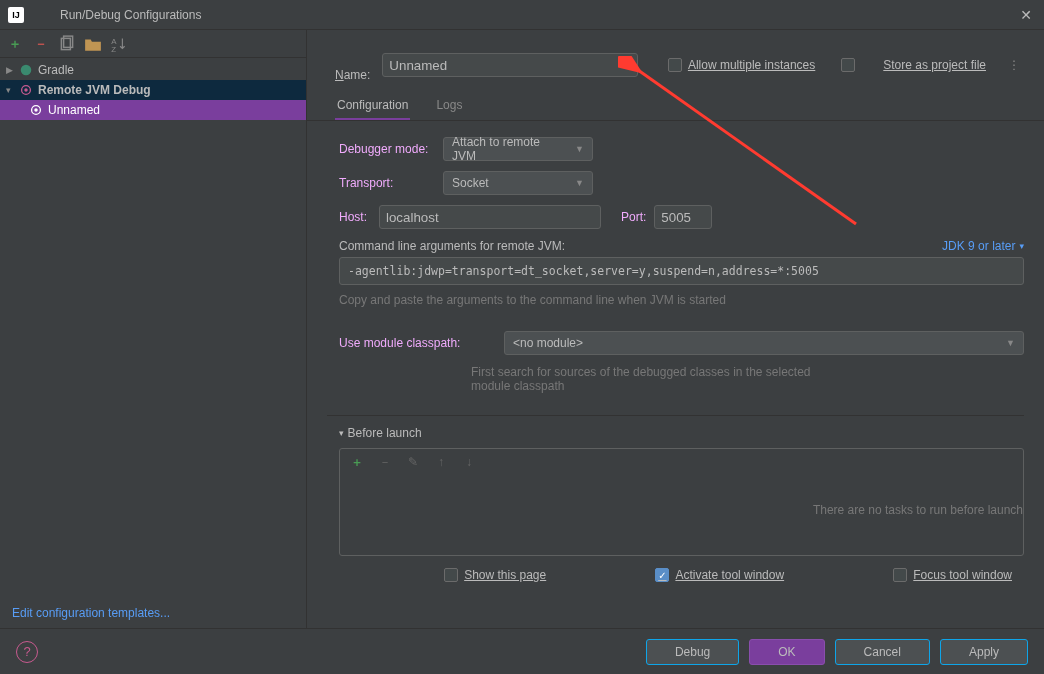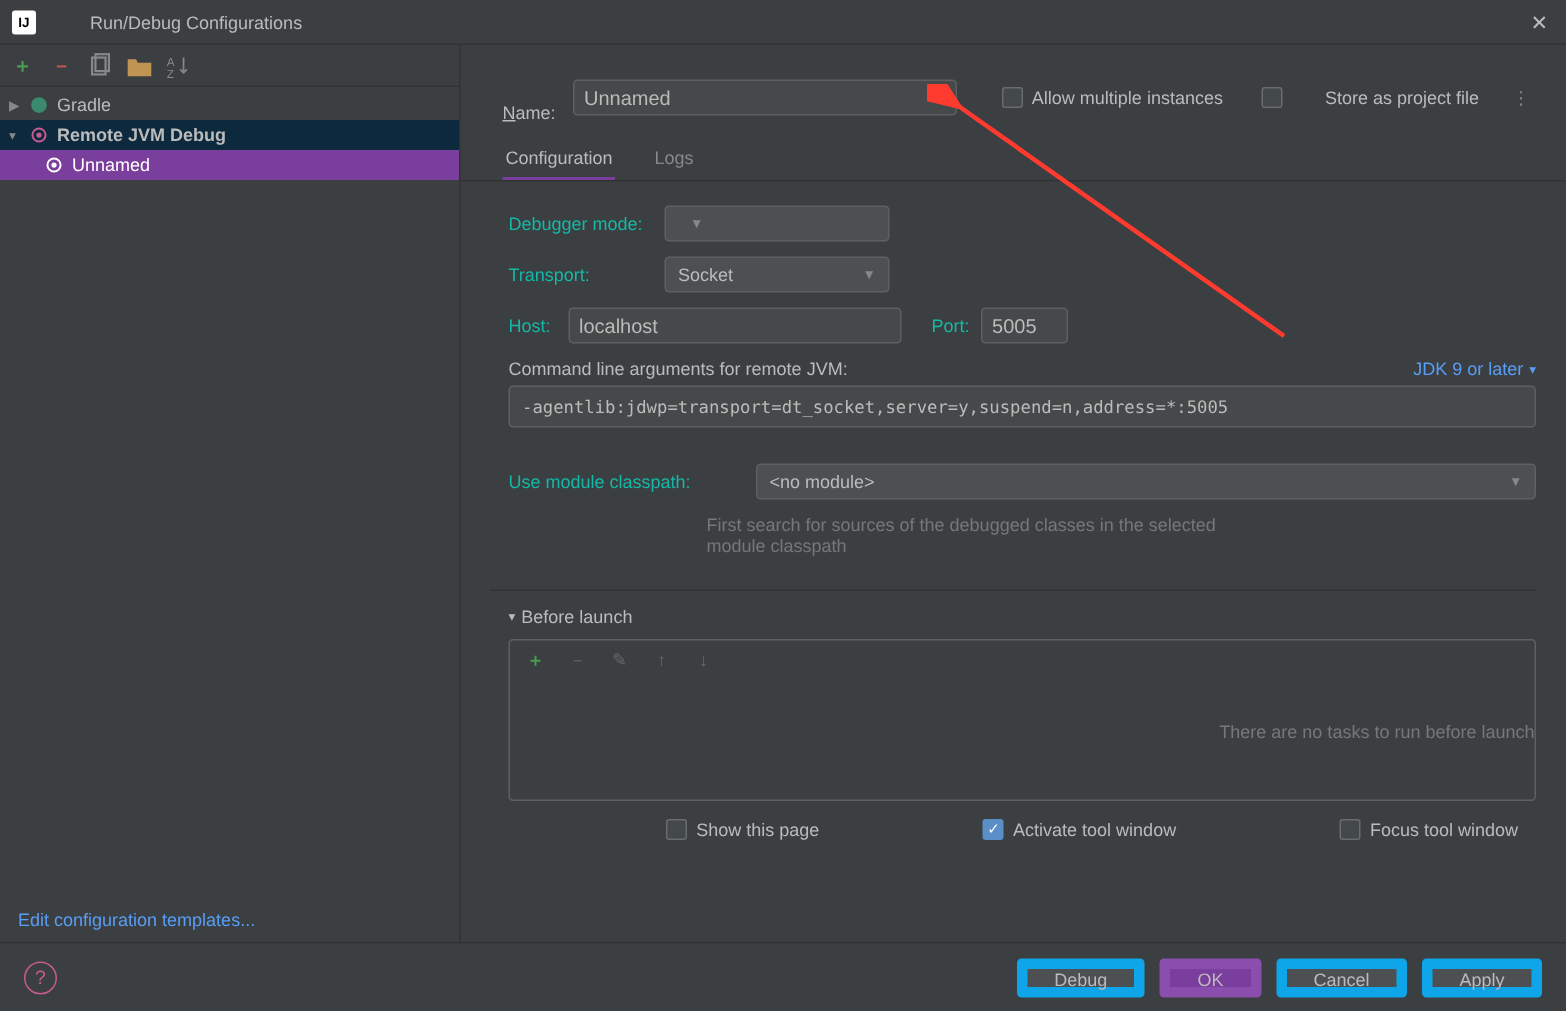--- a/index.html
+++ b/index.html
@@ -120,20 +120,21 @@
   color: #bbb;
   height: 24px;
   padding: 0 6px;
   border-radius: 3px;
 }
 .chk-area {
   display: flex;
   align-items: center;
   gap: 6px;
   margin-left: auto;
+  text-decoration: underline;
 }
 .chk {
   width: 14px; height: 14px;
   border: 1px solid #6b6b6b;
   border-radius: 2px;
   background: #43494a;
 }
 .chk.checked {
   background: #5a8ec7;
   border-color: #5a8ec7;
@@ -162,21 +163,21 @@
 .form-area {
   padding: 16px 20px 0 32px;
 }
 .form-row {
   display: flex;
   align-items: center;
   margin-bottom: 10px;
 }
 .form-label {
   width: 104px;
-  color: #14b8a6;
+  color: #f0abfc;
 }
 .dropdown {
   background: #4c5052;
   border: 1px solid #5e6060;
   color: #bbb;
   height: 24px;
   padding: 0 8px;
   border-radius: 3px;
   display: flex;
   align-items: center;
@@ -260,23 +261,23 @@
   color: #c75a8f;
   border-radius: 50%;
   display: flex;
   align-items: center;
   justify-content: center;
   font-size: 13px;
   cursor: pointer;
 }
 .btn {
   height: 26px;
-  padding: 0 18px;
+  padding: 0 28px;
   background: #4c5052;
-  border: 7px solid #0ea5e9;
+  border: 1px solid #0ea5e9;
   color: #bbb;
   border-radius: 3px;
   cursor: pointer;
   font-size: 12px;
 }
 .btn.primary {
   background: #365880;
   border-color: #4c708c;
   background: #7a3e9d;
   border-color: #8a4ead;
@@ -372,20 +373,21 @@
 
     <div class="tabs">
       <div class="tab active">Configuration</div>
       <div class="tab">Logs</div>
     </div>
 
     <div class="form-area">
       <div class="form-row">
         <span class="form-label"><span class="ul">D</span>ebugger mode:</span>
         <div class="dropdown" style="width:150px;">
+          <span>Attach to remote JVM</span>
           <span class="dd-arrow">▼</span>
         </div>
       </div>
       <div class="form-row">
         <span class="form-label"><span class="ul">T</span>ransport:</span>
         <div class="dropdown" style="width:150px;">
           <span>Socket</span>
           <span class="dd-arrow">▼</span>
         </div>
       </div>
@@ -397,20 +399,21 @@
       </div>
 
       <div style="display:flex; justify-content:space-between; align-items:flex-end; margin-top:6px;">
         <span><span class="ul">C</span>ommand line arguments for remote JVM:</span>
         <span class="jdk-link">
           <span>JDK 9 or later</span>
           <span style="margin-left:4px; font-size:9px;">▾</span>
         </span>
       </div>
       <div class="cmdline-box">-agentlib:jdwp=transport=dt_socket,server=y,suspend=n,address=*:5005</div>
+      <div class="hint">Copy and paste the arguments to the command line when JVM is started</div>
 
       <div class="form-row" style="margin-top:24px;">
         <span class="form-label" style="width:132px;">Use <span class="ul">m</span>odule classpath:</span>
         <div class="dropdown" style="flex:1;margin-left:33px;">
           <span>&lt;no module&gt;</span>
           <span class="dd-arrow">▼</span>
         </div>
       </div>
       <div class="hint" style="margin-left:132px; max-width:360px;">First search for sources of the debugged classes in the selected module classpath</div>
     </div>

